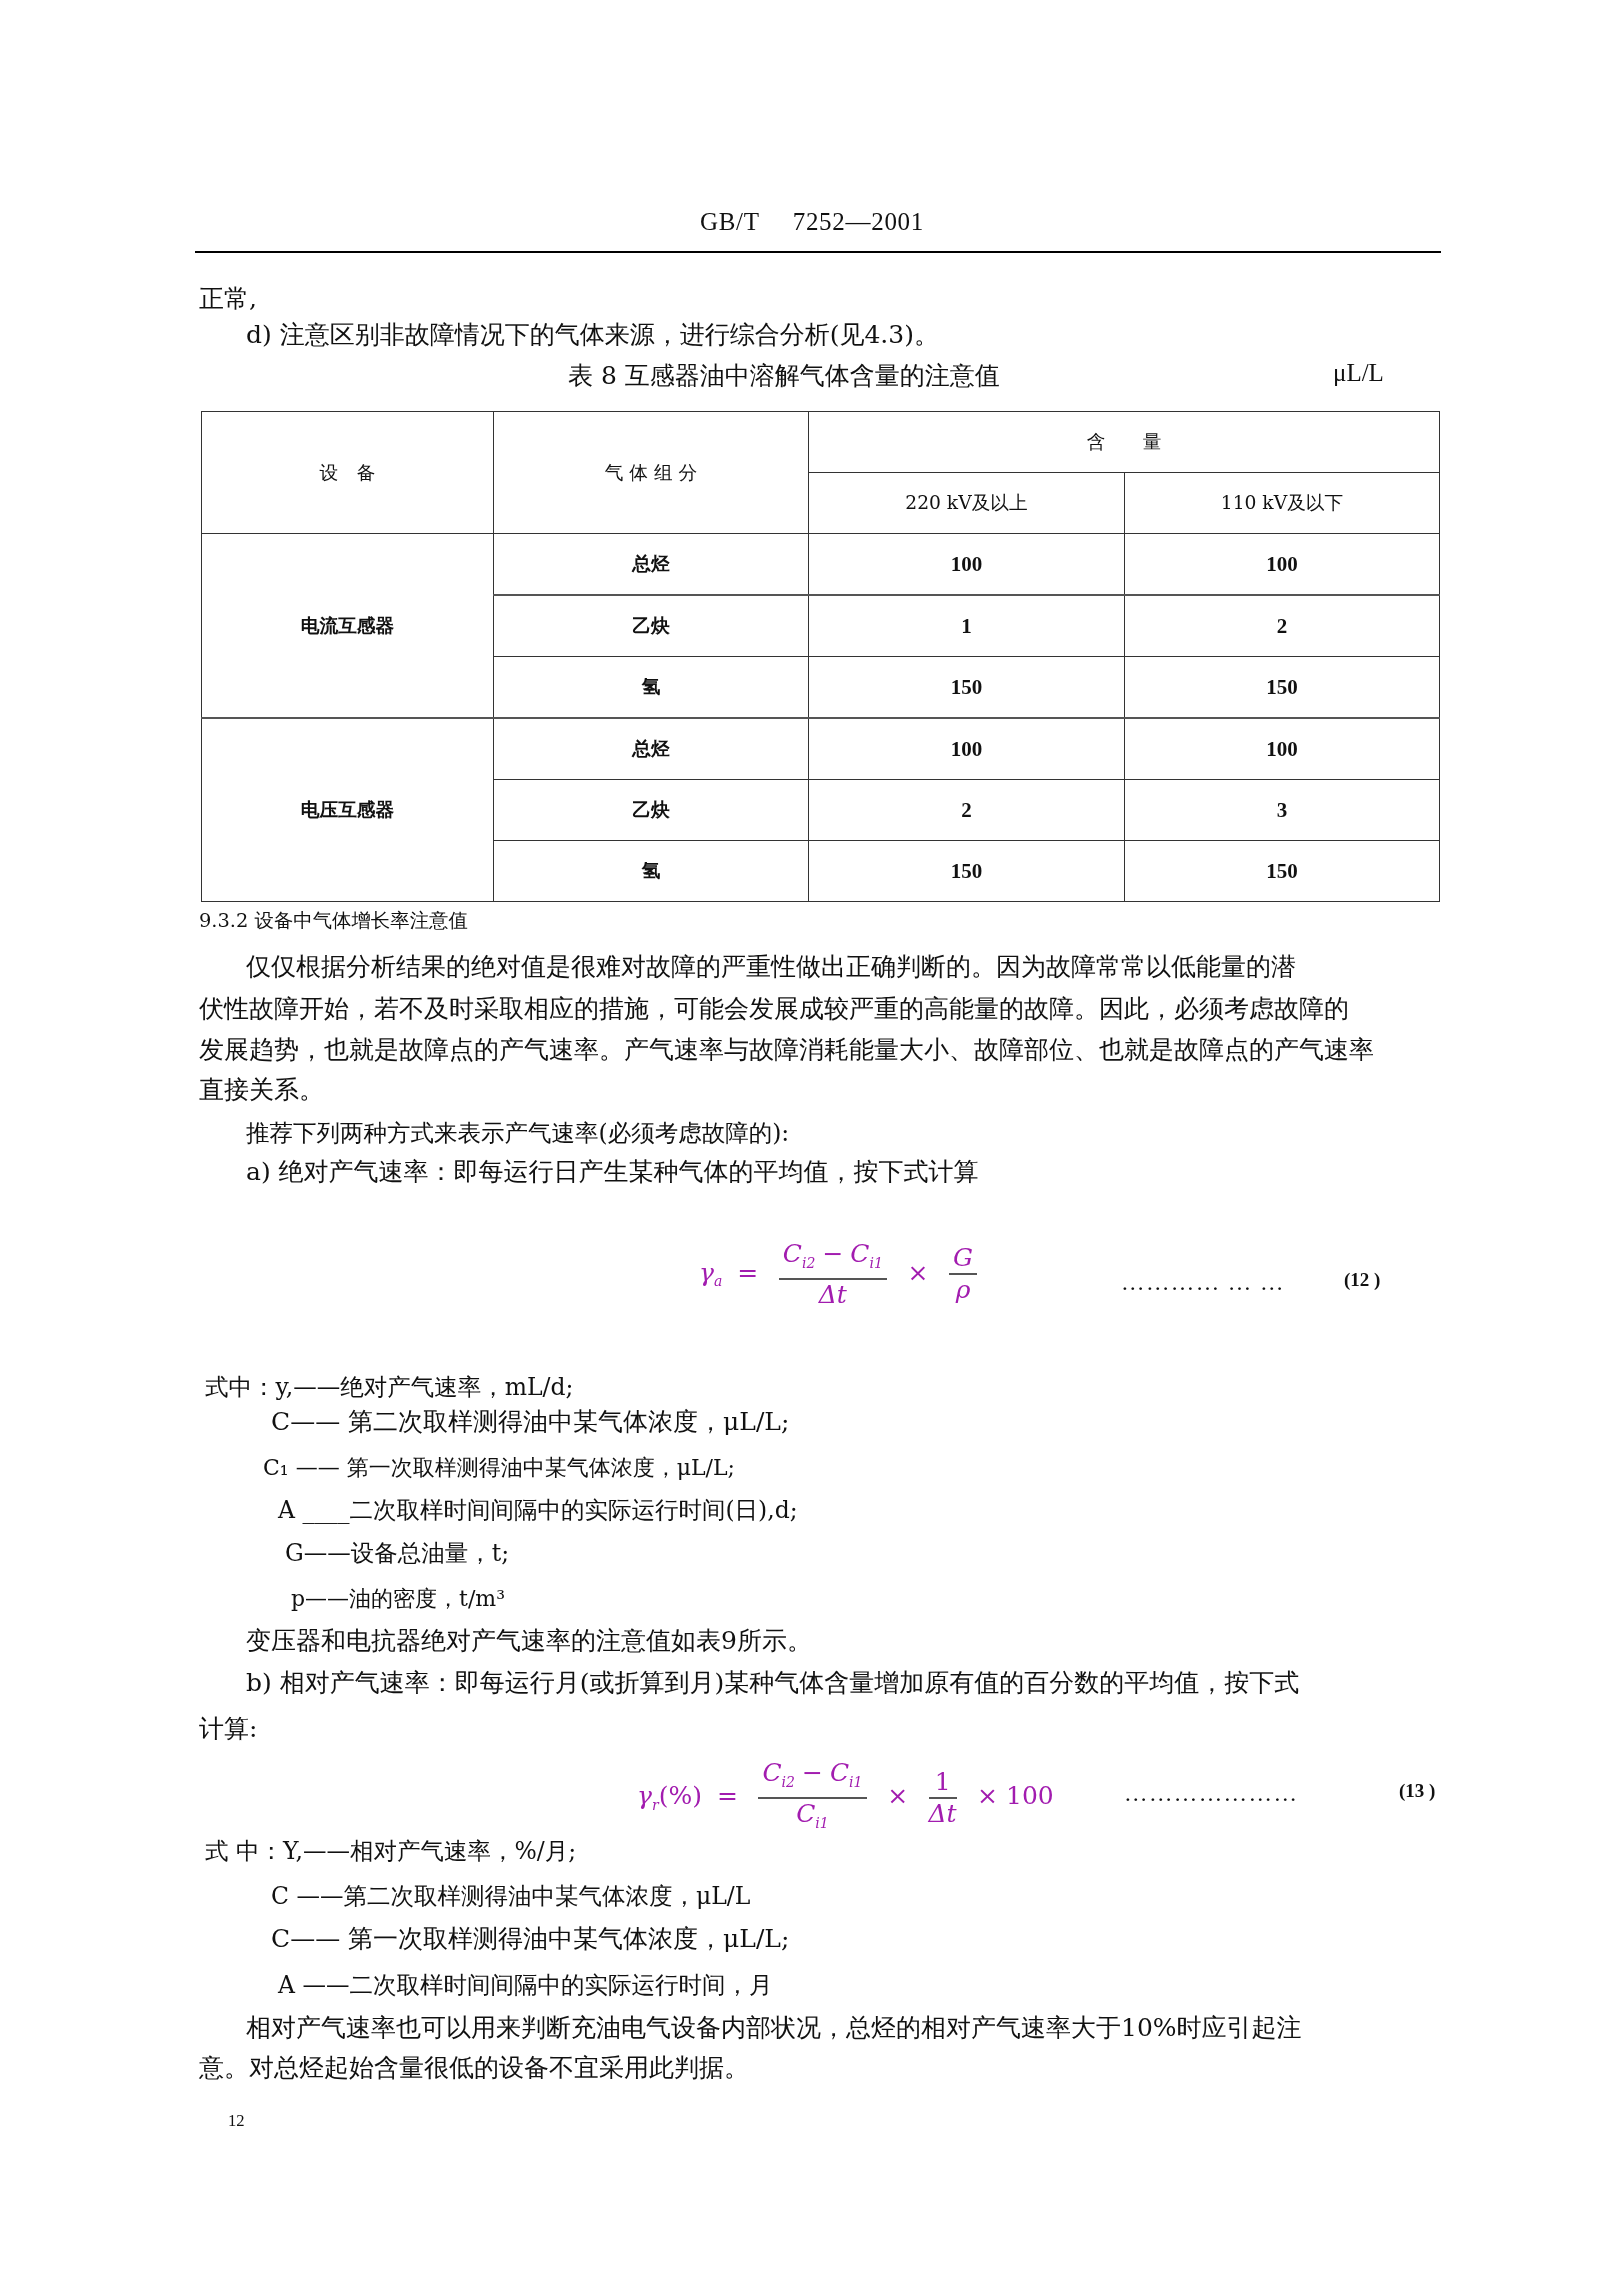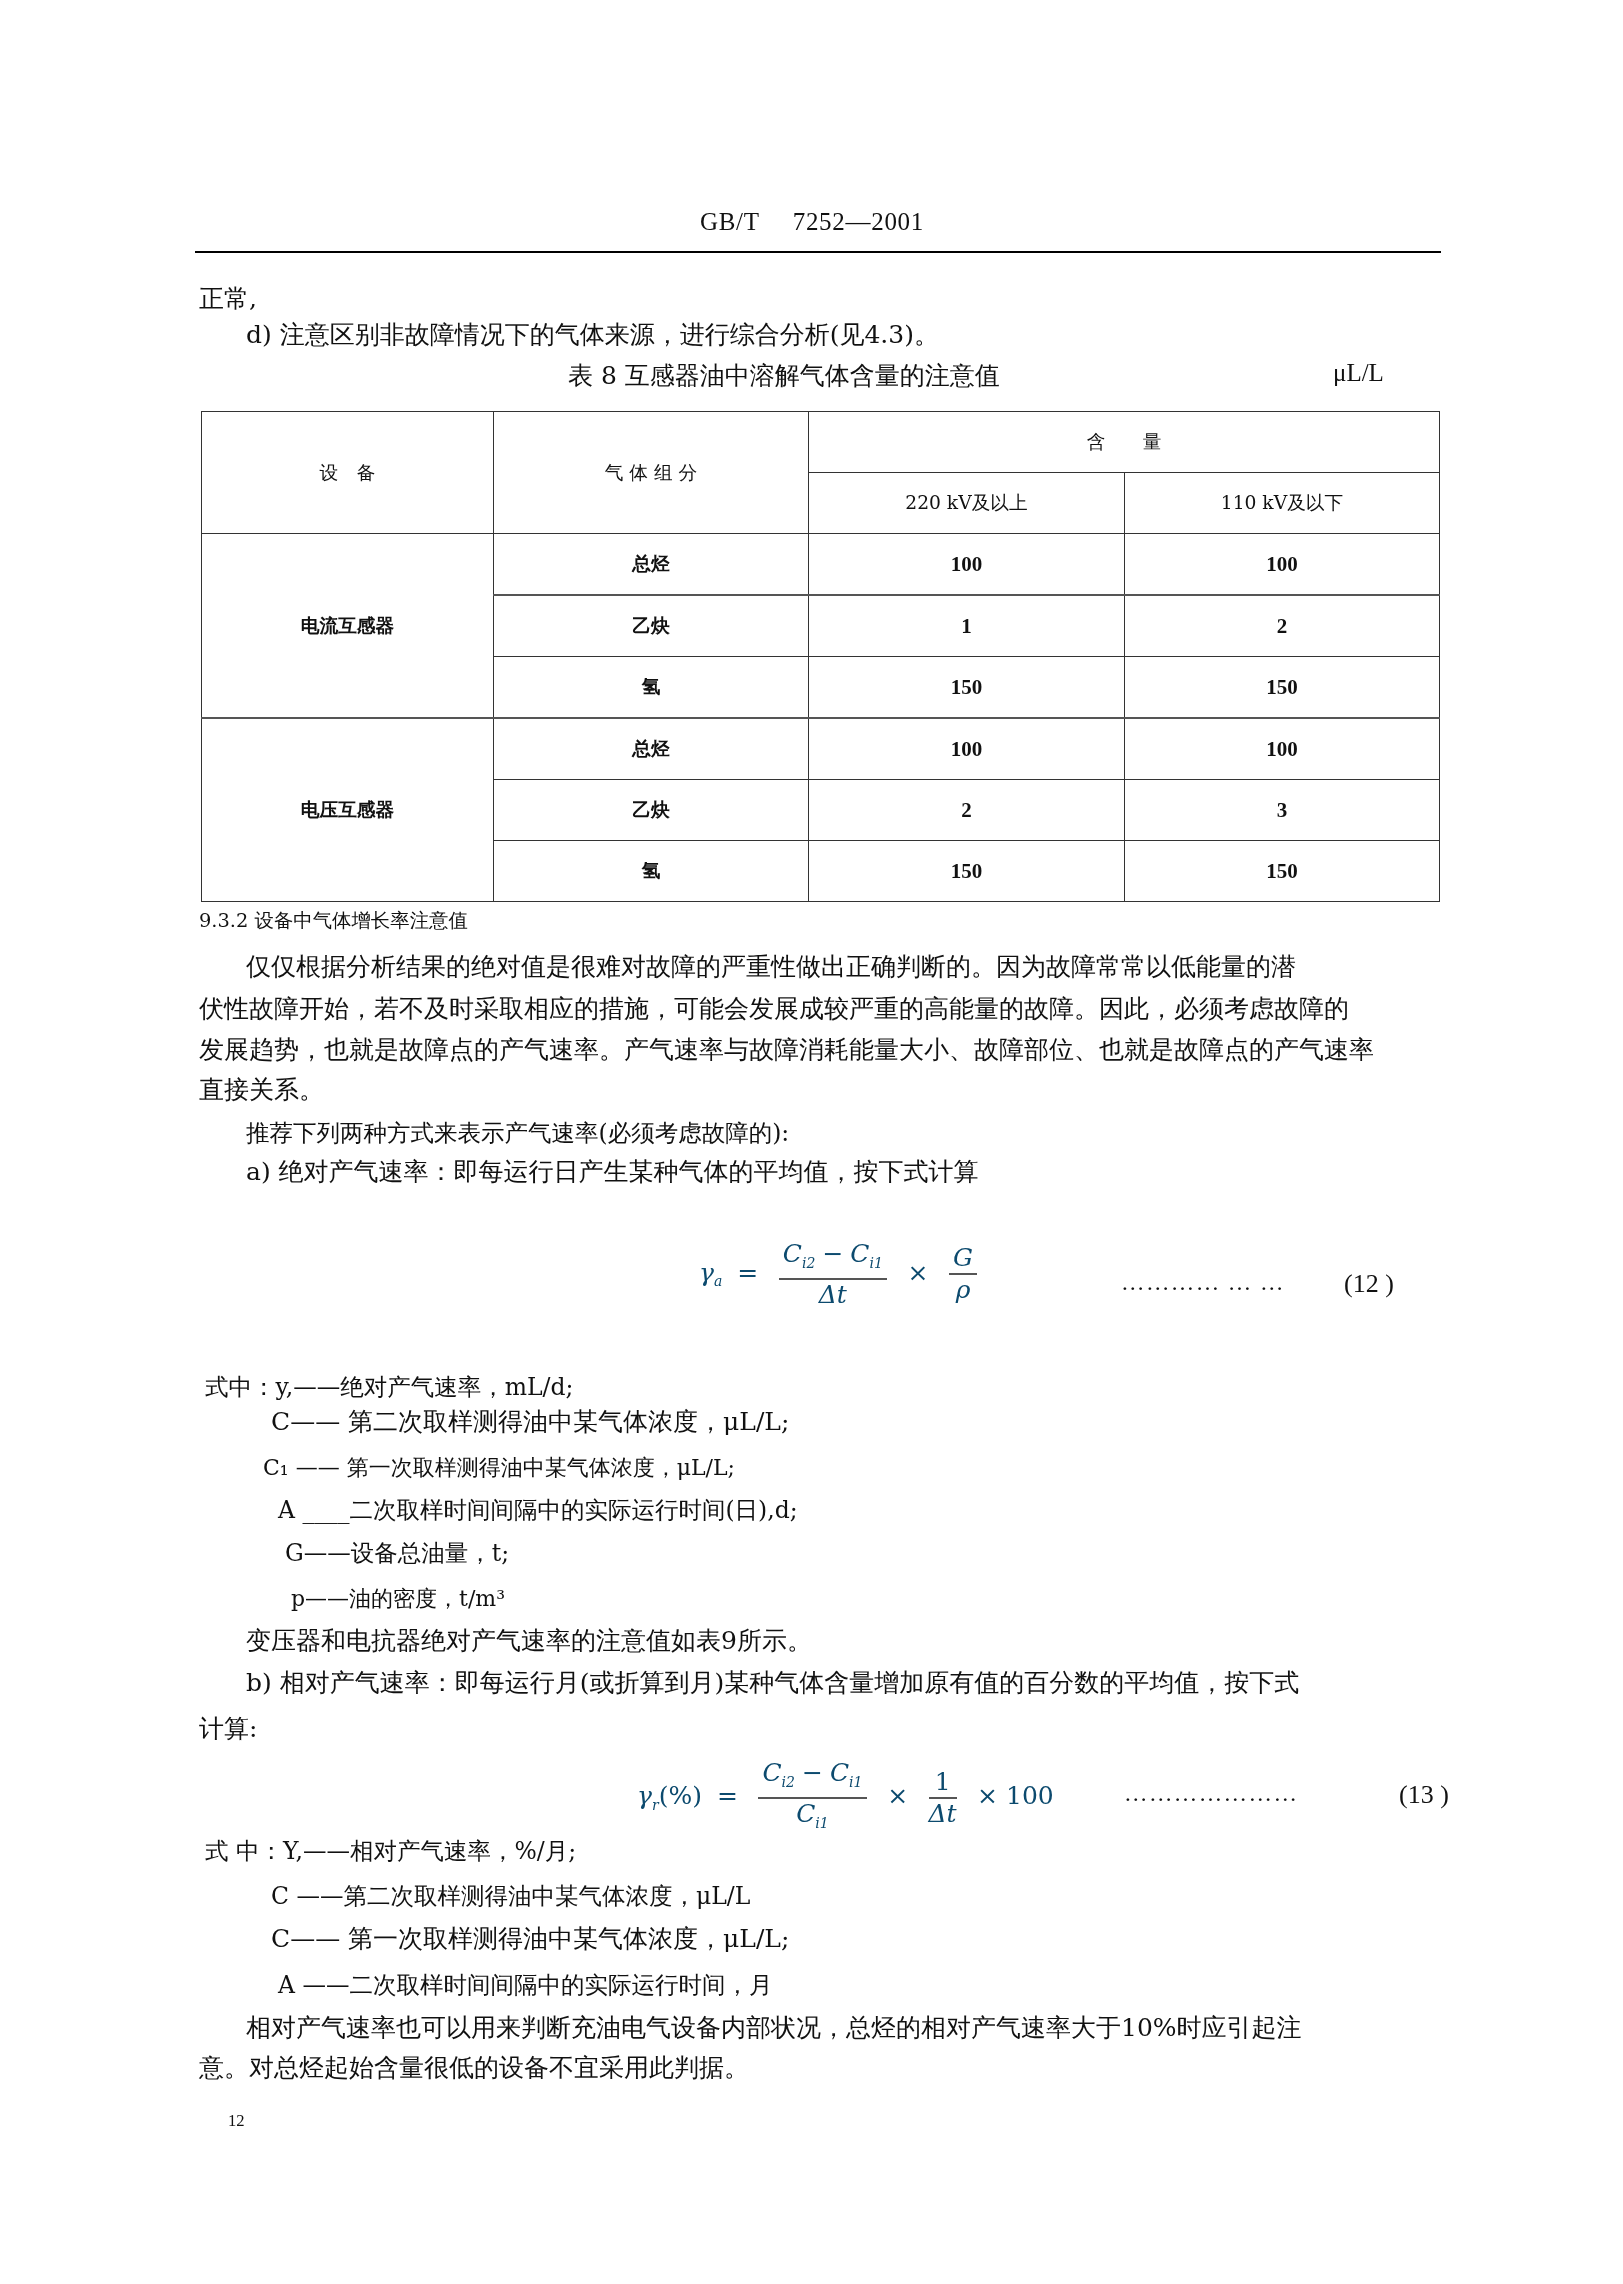--- a/index.html
+++ b/index.html
@@ -18,28 +18,28 @@
   .tbl { position:absolute; left:201px; top:411px; width:1238px; height:487px;
          border-collapse:collapse; table-layout:fixed; font-size:18.7px; }
   .tbl td { border:1.4px solid #333; text-align:center; vertical-align:middle; padding:0; }
   .tbl tr.r-head1 td { height:60px; }
   .tbl tr.r-head2 td { height:60px; }
   .tbl tr.r td { height:60px;font-weight:bold; }
   .tbl .thick-top td { border-top:2.1px solid #555; }
   .num { font-family:"Liberation Serif",serif; font-size:21px; }
 
   
-  .formula { font-family:"DejaVu Serif",serif; font-style:italic; color:#0c4a6e; font-size:25px; }
+  .formula { font-family:"DejaVu Serif",serif; font-style:italic; color:#a21caf; font-size:25px; }
   .frac { display:inline-block; vertical-align:middle; text-align:center; margin:0 5.5px; }
   .frac .n { display:block; padding:0 4.2px; border-bottom:2.1px solid #555; line-height:30px; }
   .frac .d { display:block; line-height:30px; }
   .op { font-style:normal; margin:0 7px; }
   .sub { font-size:14px; vertical-align:-5.5px; font-style:italic; }
   .dots { font-family:"Liberation Serif",serif; font-size:23.5px; letter-spacing:1.4px; }
-  .eqno { font-family:"Liberation Serif",serif; font-size:26px; }
+  .eqno { font-family:"Liberation Serif",serif; font-size:19px;font-weight:bold; }
 </style>
 </head>
 <body>
 
 <div class="abs hdr-title">
   <span>GB/T</span><span class="sp"></span><span>7252—2001</span>
 </div>
 <div class="hdr-rule"></div>
 
 <div class="abs txt" style="left:199px; top:284px;">正常,</div>

